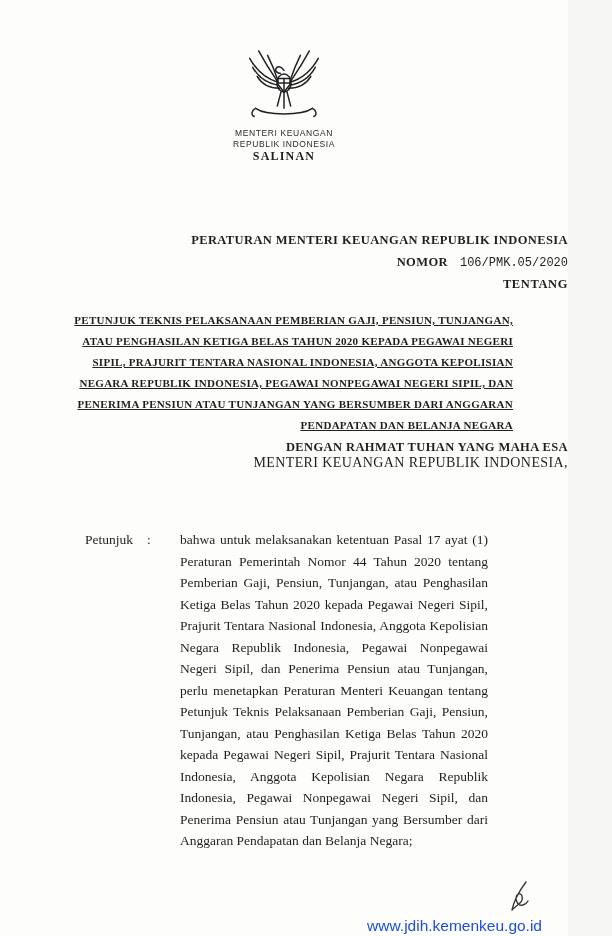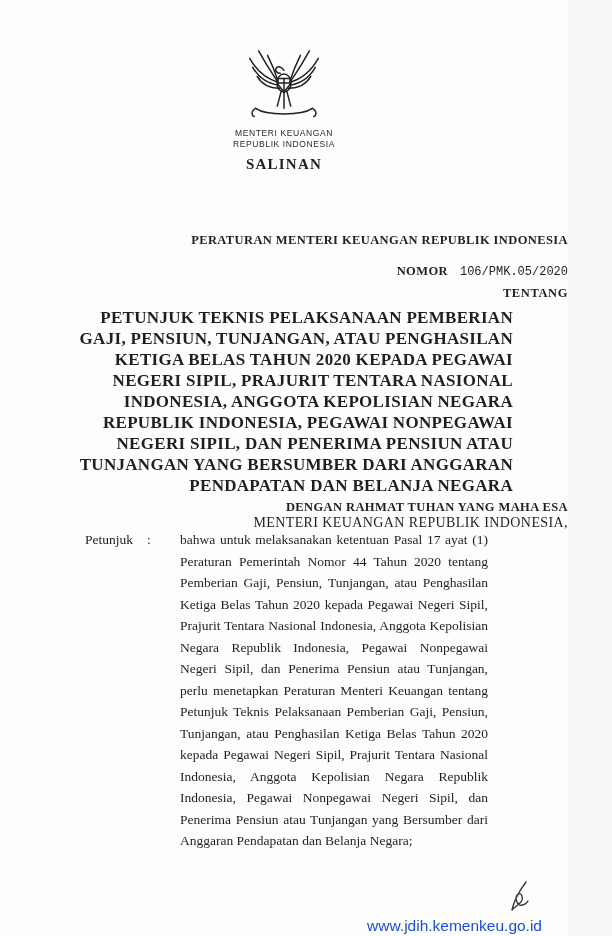--- a/index.html
+++ b/index.html
@@ -22,39 +22,38 @@
     position:absolute;top:36px;left:0;right:0;
     text-align:center;
   }
   .emblem{display:block;margin:0 auto 4px auto;}
   .ministry-line{
     font-family:"Liberation Sans", sans-serif;
     font-size:8.5px;letter-spacing:.6px;line-height:10.5px;
     color:#2a2a2a;
   }
   .salinan{
-    margin-top:7px;
-    font-weight:bold;font-size:15px;letter-spacing:1.2px;
+    font-weight:bold;font-size:12px;letter-spacing:1.2px;
   }
 
   
   .title-block{
     position:absolute;top:233px;left:0;right:0;
     text-align:right;font-weight:bold;
   }
   .t-line1{font-size:12.5px;letter-spacing:.4px;}
-  .t-nomor{margin-top:16px;font-size:12.5px;letter-spacing:.4px;}
+  .t-nomor{margin-top:7px;font-size:12.5px;letter-spacing:.4px;}
   .t-nomor .mono{
     font-family:"Liberation Mono", monospace;
     font-weight:normal;font-size:12px;margin-left:12px;letter-spacing:0;
   }
   .t-tentang{margin-top:7px;font-size:12.5px;letter-spacing:.6px;}
   .t-subject{
-    width:458px;margin:6px auto 0 auto;
-    font-size:17px;line-height:21px;letter-spacing:.3px;
+    width:458px;margin:18px auto 0 auto;
+    font-size:11px;line-height:21px;letter-spacing:.3px;text-decoration:underline;
   }
   .t-invocation{margin-top:4px;font-size:12.5px;letter-spacing:.4px;font-weight:bold;}
   .t-authority{font-size:14px;letter-spacing:.4px;font-weight:normal;}
 
   
   .considerans{
     position:absolute;top:529px;left:85px;right:80px;
     display:flex;align-items:flex-start;
     font-size:13.5px;line-height:21.5px;
   }

